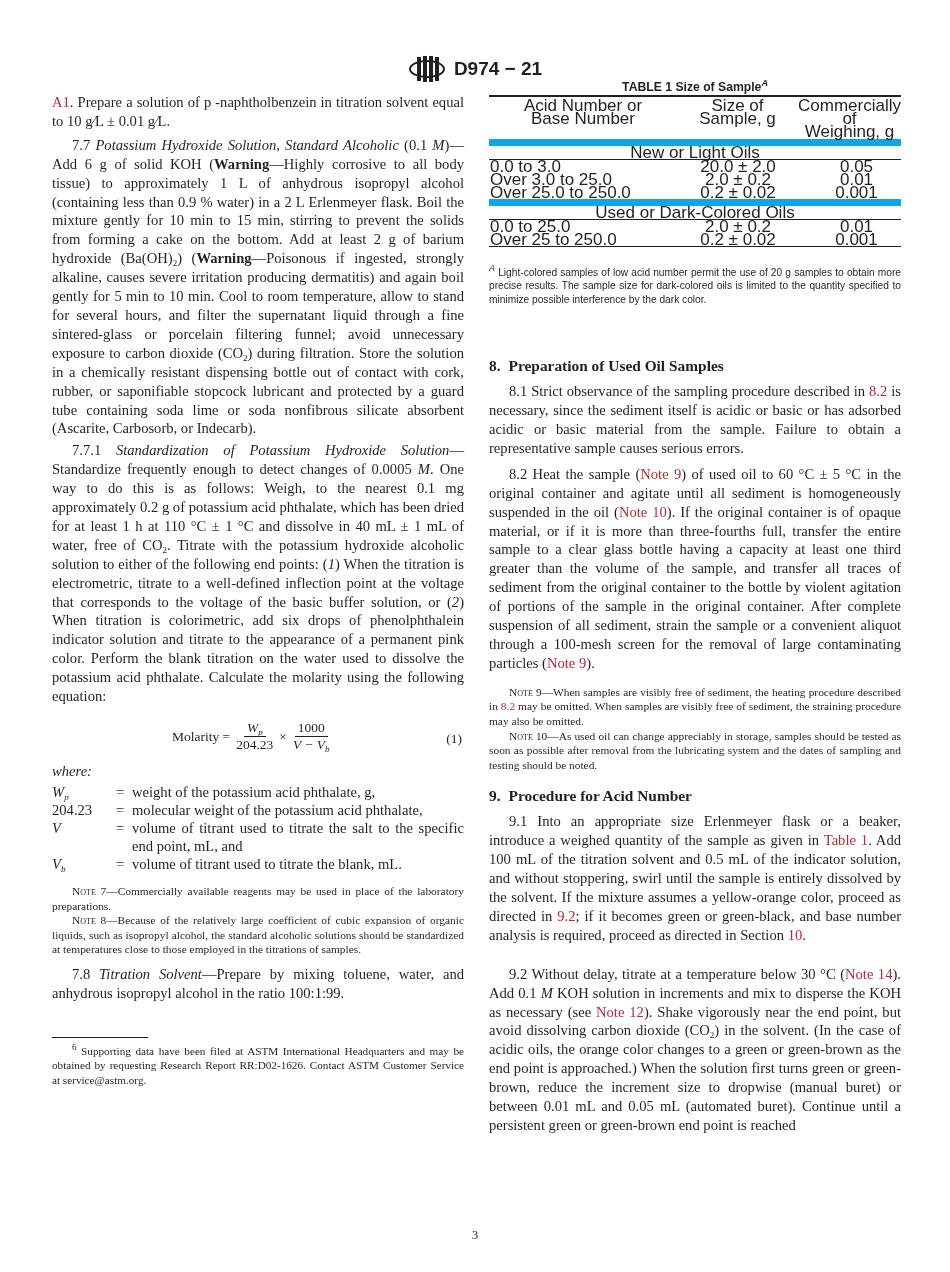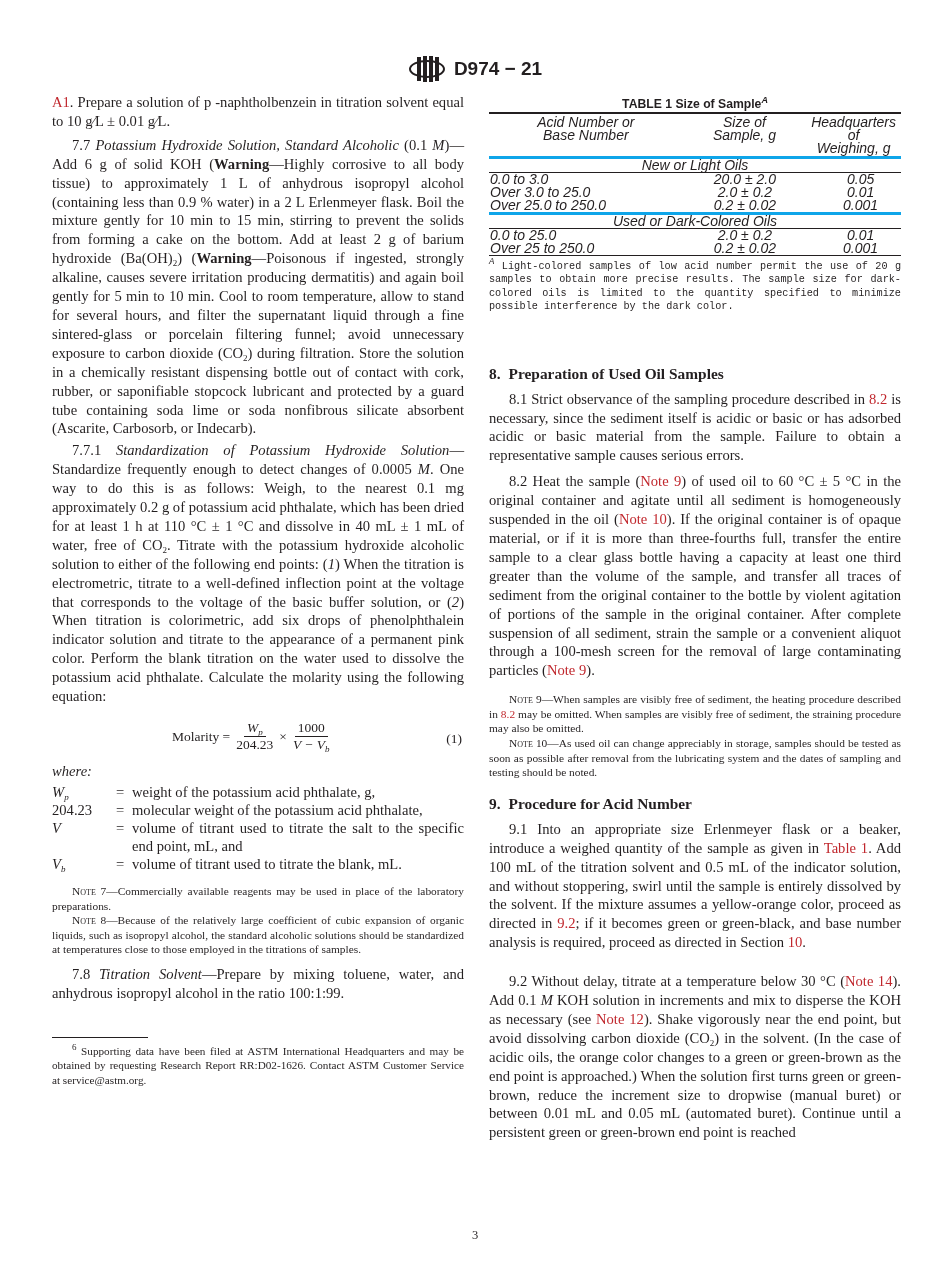--- a/index.html
+++ b/index.html
@@ -28,28 +28,28 @@
   .eq .eqno { position: absolute; right: 2px; top: 17px; }
   .where { font-style: italic; font-size: 14.6px; margin-top: 0; line-height: 18px; }
   .deflist { font-size: 14.6px; line-height: 18px; margin-top: 3px; }
   .defrow { display: flex; }
   .defrow .sym { width: 56px; flex: none; }
   .defrow .eqs { width: 24px; flex: none; text-align: center; }
   .defrow .txt { flex: 1; text-align: justify; }
   .heading { font-weight: bold; font-size: 15.4px; line-height: 20px; margin: 0 0 6px 0; }
   .heading .num { margin-right: 8px; }
   .table-title { text-align: center; font-family: "Liberation Sans", "DejaVu Sans", sans-serif; font-weight: bold; font-size: 12.2px; line-height: 16px; margin-top: 0px; }
-  table.sample { width: 100%; border-collapse: collapse; font-family: "Liberation Sans", "DejaVu Sans", sans-serif; font-size: 14px; line-height: 13px; color: #231f20; font-style: italic; }
+  table.sample { width: 100%; border-collapse: collapse; font-family: "Liberation Sans", "DejaVu Sans", sans-serif; font-size: 17px; line-height: 13px; color: #231f20; }
   table.sample thead tr.hdr th { font-weight: normal; text-align: center; vertical-align: top; padding: 2px 0 1px 0; }
   table.sample { border-top: 2px solid #231f20; border-bottom: 1px solid #231f20; }
-  table.sample tr.group td { text-align: center; border-top: 3px solid #0ea5e9; border-bottom: 1px solid #231f20; padding: 0; }
+  table.sample tr.group td { text-align: center; border-top: 7px solid #0ea5e9; border-bottom: 1px solid #231f20; padding: 0; }
   table.sample td { padding: 0 0 0 1px; }
   table.sample td.c2 { text-align: center; }
   table.sample td.c3 { text-align: center; padding-left: 14px; }
-  .tfoot { font-family: Liberation Mono, monospace; font-size: 10.2px; line-height: 13.4px; text-align: justify; margin-top: 4px; }
+  .tfoot { font-family: Liberation Sans, sans-serif; font-size: 10.2px; line-height: 13.4px; text-align: justify; margin-top: 19px; }
   .footrule { width: 96px; height: 1px; background: #231f20; margin-top: 34px; }
   .footnote { font-size: 11.2px; line-height: 14.4px; text-align: justify; text-indent: 20px; margin-top: 6px; }
   .pageno { position: absolute; top: 1228px; left: 0; width: 950px; text-align: center; font-size: 12.5px; }
 </style>
 </head>
 <body>
 
 <div class="header">
   <svg class="logo" viewBox="0 0 38 30" width="38" height="30">
     <ellipse cx="19" cy="15" rx="17" ry="8" fill="none" stroke="#231f20" stroke-width="2"></ellipse>
@@ -112,28 +112,28 @@
   <div style="height:11px"></div>
   <p class="note"><span class="sc">Note</span> <span>7</span><span>—Commercially available reagents may be used in place of the laboratory preparations.</span></p>
   <p class="note"><span class="sc">Note</span> <span>8</span><span>—Because of the relatively large coefficient of cubic expansion of organic liquids, such as isopropyl alcohol, the standard alcoholic solutions should be standardized at temperatures close to those employed in the titrations of samples.</span></p>
 
   <p class="t ind" style="margin-top:8px"><span>7.8</span> <i>Titration Solvent</i><span>—Prepare by mixing toluene, water, and anhydrous isopropyl alcohol in the ratio 100:1:99.</span></p>
 
   <div class="footrule"></div>
   <div class="footnote"><sup>6</sup><span> Supporting data have been filed at ASTM International Headquarters and may be obtained by requesting Research Report RR:D02-1626. Contact ASTM Customer Service at service@astm.org.</span></div>
 </div>
 
-<div class="col col-right" style="top:96px">
+<div class="col col-right" style="top:79px">
   <div class="table-title"><span>TABLE 1 Size of Sample</span><sup><i>A</i></sup></div>
   <table class="sample">
     <thead>
       <tr class="hdr">
         <th style="width:47%"><span>Acid Number or</span><br><span>Base Number</span></th>
         <th style="width:30%"><span>Size of</span><br><span>Sample, g</span></th>
-        <th style="width:23%"><span>Headquarters of</span><br><span>Weighing, g</span></th>
+        <th style="width:23%"><span>Commercially of</span><br><span>Weighing, g</span></th>
       </tr>
     </thead>
     <tbody>
       <tr class="group">
           <td colspan="3">New or Light Oils</td>
         </tr>
       <tr>
           <td>0.0 to 3.0</td>
           <td class="c2">20.0 ± 2.0</td>
           <td class="c3">0.05</td>

